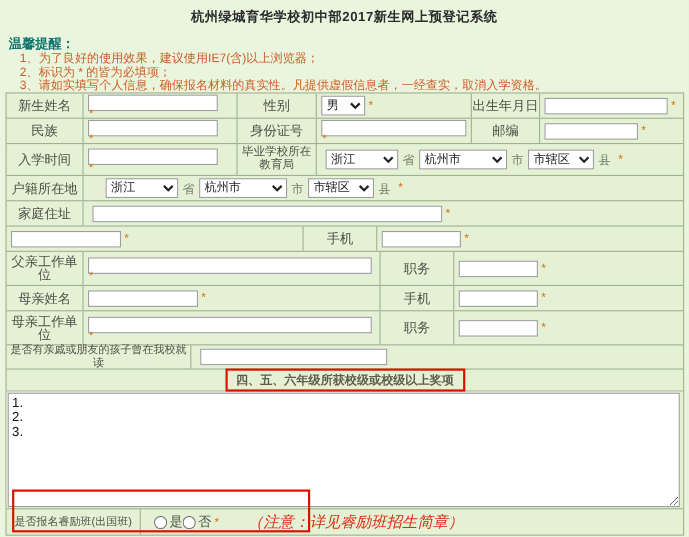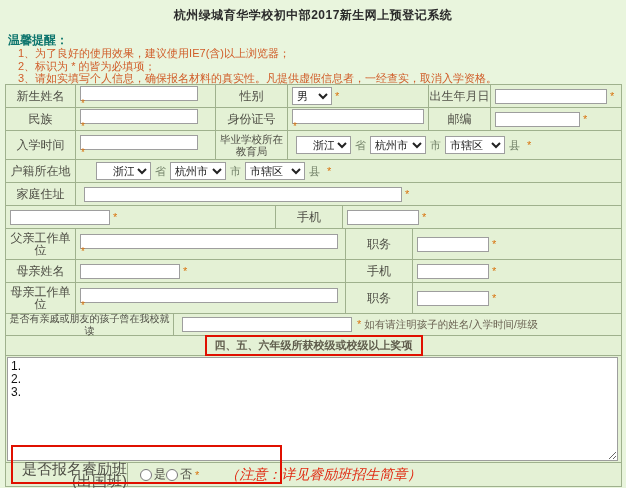--- a/index.html
+++ b/index.html
@@ -24,21 +24,21 @@
     border:1px solid #9fb18d;background:#e4f1d5;
   }
   .row{display:flex;border-bottom:1px solid #9fb18d;align-items:stretch;}
   .row:last-child{border-bottom:none;}
   .cell{border-right:1px solid #9fb18d;box-sizing:border-box;display:flex;align-items:center;}
   .cell:last-child{border-right:none;flex:1;}
   .lbl{justify-content:center;text-align:center;font-size:12px;color:#4f4f46;line-height:12px;}
   .lbl-sm{font-size:10.5px;}
   .w70{width:70px;flex:0 0 70px;}
   .w140{width:140px;flex:0 0 140px;}
-  .w72{width:72px;flex:0 0 72px;}
+  .w72{width:72px;flex:0 0 72px;font-family:Liberation Serif, serif;}
   .w141{width:141px;flex:0 0 141px;}
   .w62{width:62px;flex:0 0 62px;}
   .w270{width:270px;flex:0 0 270px;}
   .w67{width:67px;flex:0 0 67px;}
   .w168{width:168px;flex:0 0 168px;}
   .w122{width:122px;flex:0 0 122px;}
   .h22{height:22px;}
   .h28{height:28px;}
   .h30{height:30px;}
   .h21{height:21px;}
@@ -53,38 +53,38 @@
   .inpcol .ti{margin-top:1px;}
   .w118{width:118px;} .w132{width:132px;} .w112{width:112px;} .w85{width:85px;}
   .w100i{width:100px;} .w72i{width:72px;} .w258{width:258px;} .w318{width:318px;} .w170{width:170px;}
   .star{color:#d9730d;font-size:11px;margin-left:3px;line-height:8px;}
   .star-below{margin:0 0 0 1px;font-size:10px;height:6px;line-height:6px;color:#d9730d;}
   .sel{
     box-sizing:border-box;height:18px;border:1px solid #9e9e9e;background:#fff;
     font-size:11px;color:#222;font-family:"Liberation Sans","DejaVu Sans",sans-serif;
   }
   .sel-gender{width:40px;}
-  .sel-prov{width:55px;padding-left:12px;}
-  .sel-city{width:56px;}
+  .sel-prov{width:66px;}
+  .sel-city{width:80px;}
   .sel-dist{width:60px;}
   .geo-suffix{font-size:11px;color:#74836a;margin:0 4px 0 4px;}
   .pl8{padding-left:8px;} .pl20{padding-left:20px;}
   .awards-hd{justify-content:center;}
   .redbox{
     display:inline-block;border:2px solid #e01000;padding:1px 8px;
     font-size:11px;font-weight:bold;color:#5f5c4c;background:transparent;
   }
   .ta-row{padding:1px;background:#e4f1d5;display:block;}
   .awards-ta{
     box-sizing:border-box;display:block;width:611px;height:104px;
     border:1px solid #9e9e9e;background:#fff;resize:both;
     font-size:12px;color:#111;line-height:13px;padding:2px 3px;
     font-family:"Liberation Sans","DejaVu Sans",sans-serif;
   }
-  .two-line-lbl{flex-direction:column;justify-content:center;font-size:15px;line-height:12px;align-items:flex-end;}
+  .two-line-lbl{justify-content:center;font-size:10px;line-height:12px;}
   .radio-area{padding-left:12px;font-size:12px;color:#4f4f46;}
   .radio-area input[type=radio]{width:12px;height:12px;margin:0 2px 0 0;vertical-align:-2px;}
   .radio-no{margin-left:18px;}
   .ruili-note{color:#e02a12;font-size:14px;margin-left:26px;font-style:italic;}
   .note-txt{font-size:10.5px;color:#6b6353;margin-left:5px;}
   .note-star{color:#d9730d;font-size:11px;}
   .overlay-redbox{
     position:absolute;left:11px;top:445px;width:267px;height:35px;
     border:2px solid #e01000;pointer-events:none;z-index:5;
   }
@@ -228,21 +228,20 @@
       <div class="cell inprow">
         <input class="ti w72i" style="">
         <span class="star">*</span>
       </div>
     </div>
 
     <div class="row h21">
       <div class="cell lbl w168" style="font-size:10px;">是否有亲戚或朋友的孩子曾在我校就读</div>
       <div class="cell inprow pl8">
         <input class="ti w170" style="">
-        <span class="note-txt"><span class="note-star">*</span> <span>如有请注明孩子的姓名/入学时间/班级</span></span>
       </div>
     </div>
 
     <div class="row h20 awards-hd cell" style="border-right:none;">
       <span class="redbox"><span>四、五、六年级所获校级或校级以上奖项</span></span>
     </div>
 
     <div class="row ta-row">
       <textarea class="awards-ta" style="">1.
 2.

